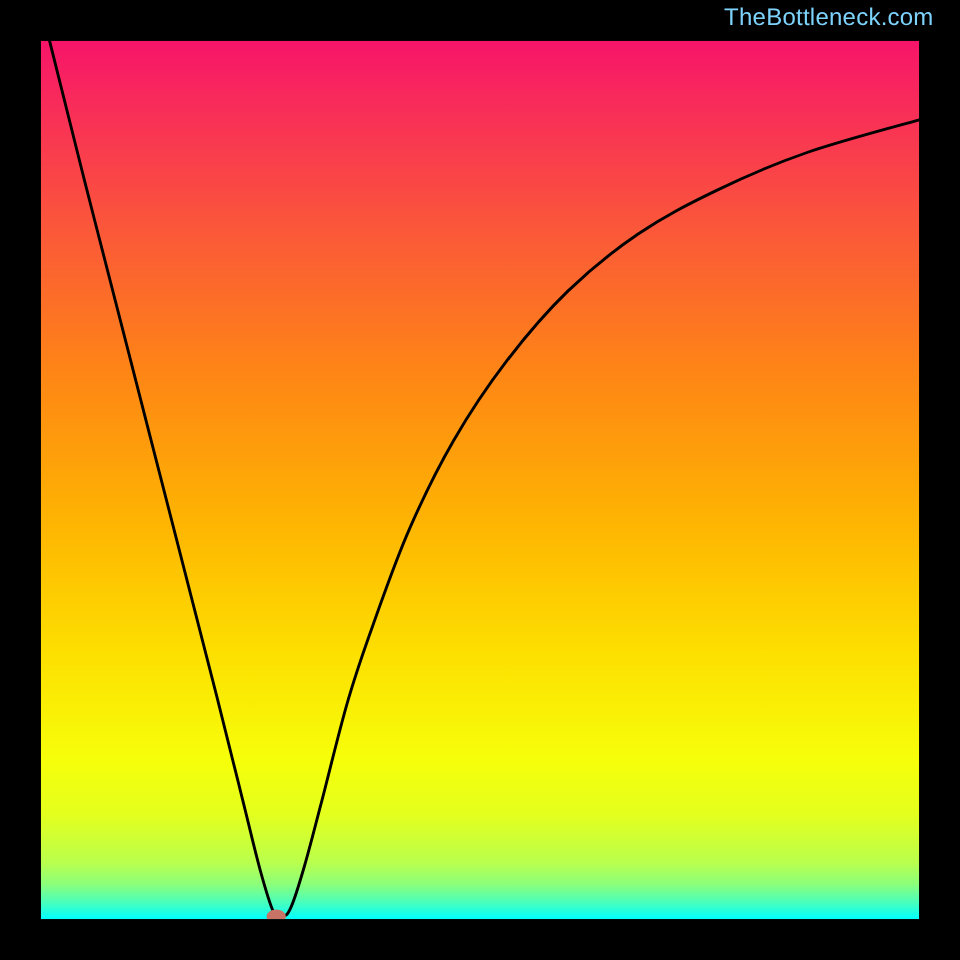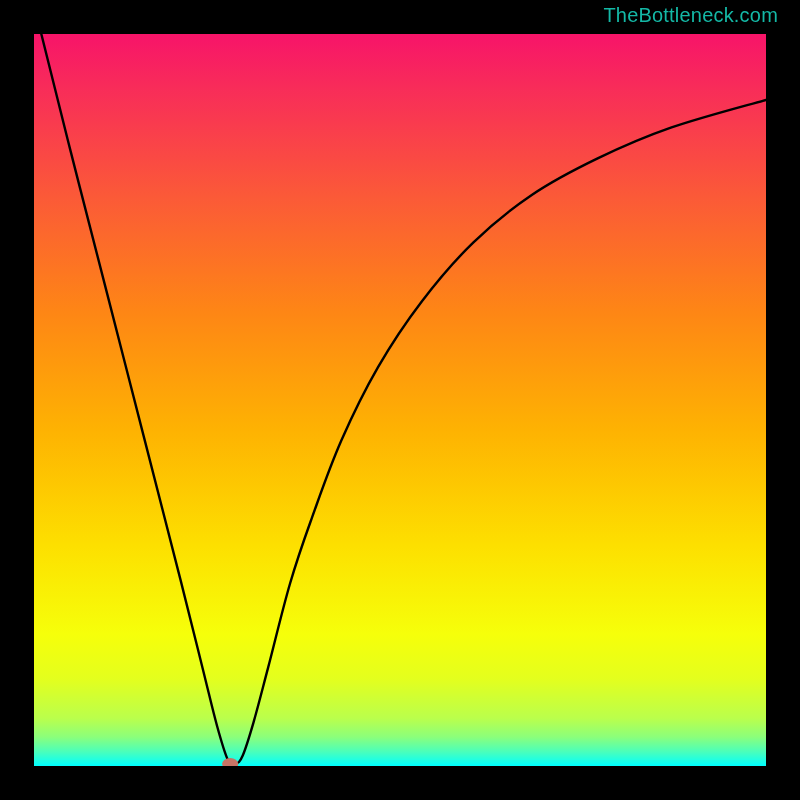--- a/index.html
+++ b/index.html
@@ -70,21 +70,21 @@
     stroke-linecap: round;
   }
   .marker {
     fill: #c77466;
     stroke: none;
   }
   .watermark {
     position: absolute;
     top: 4px;
     right: 22px;
-    color: #14b8a6;
+    color: #7dd3fc;
     font-size: 20px;
     font-weight: 500;
     letter-spacing: 0.2px;
     user-select: none;
     pointer-events: none;
   }
 </style>
 </head>
 <body>
 

